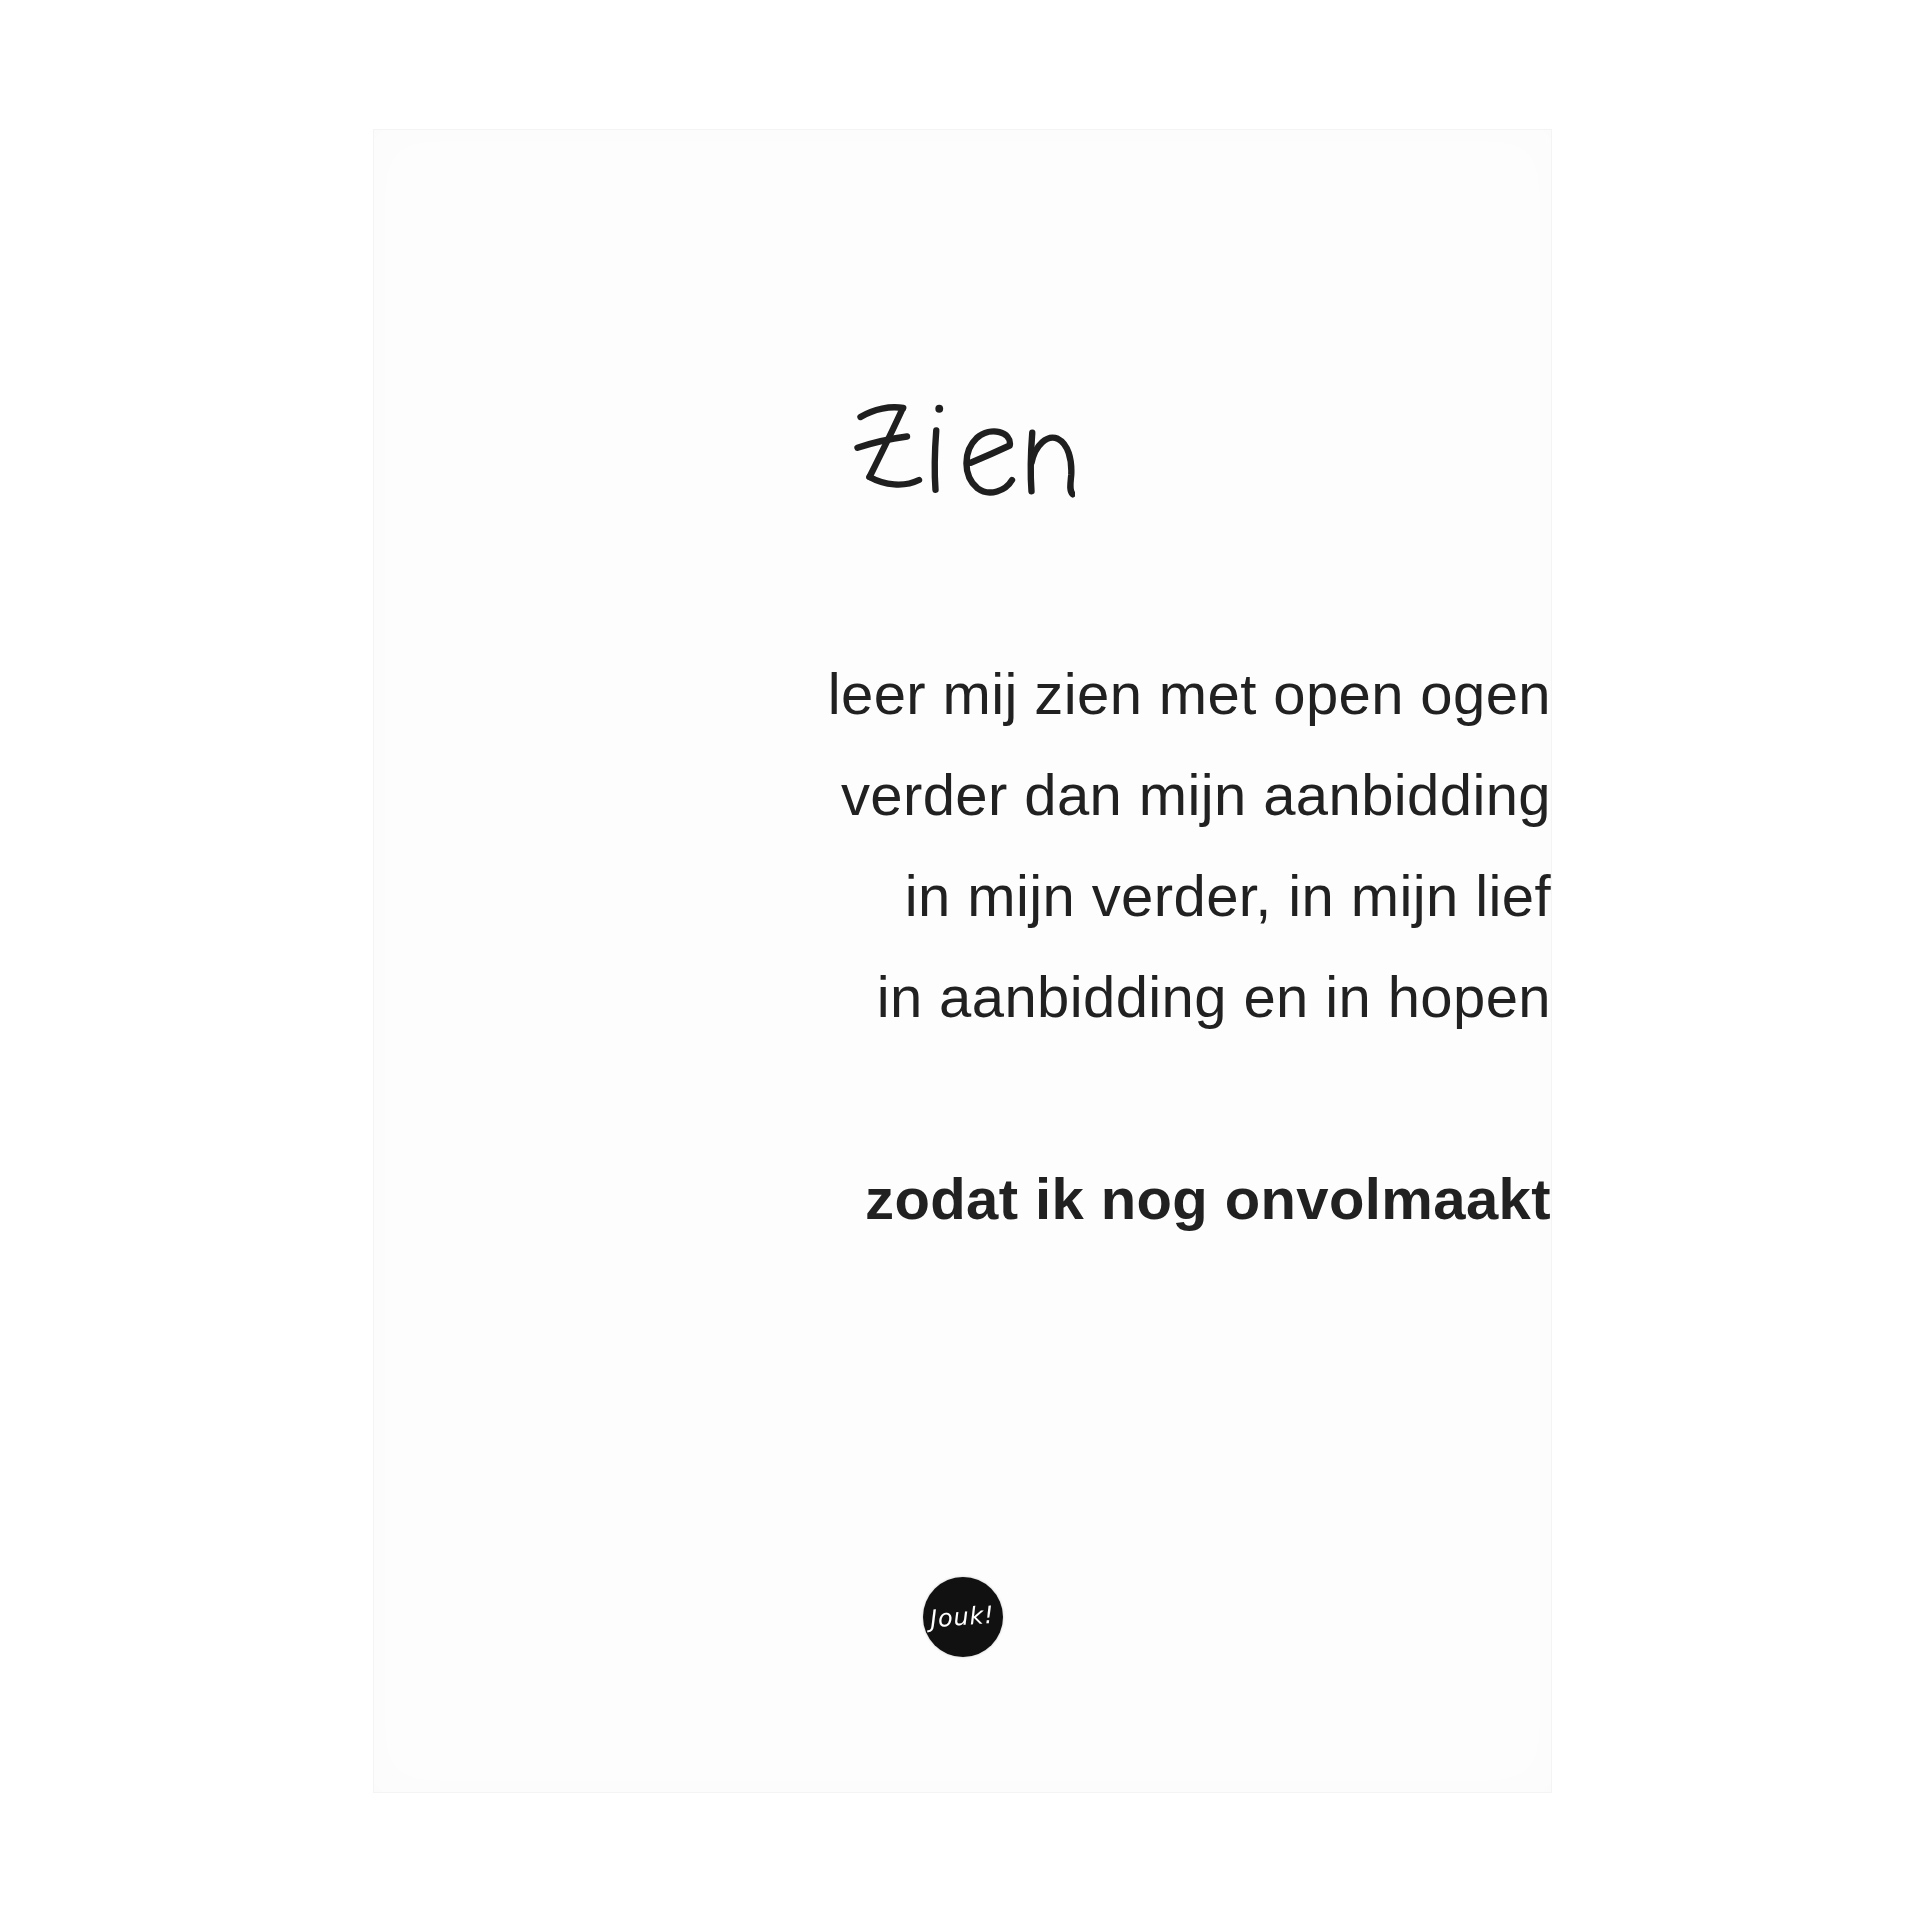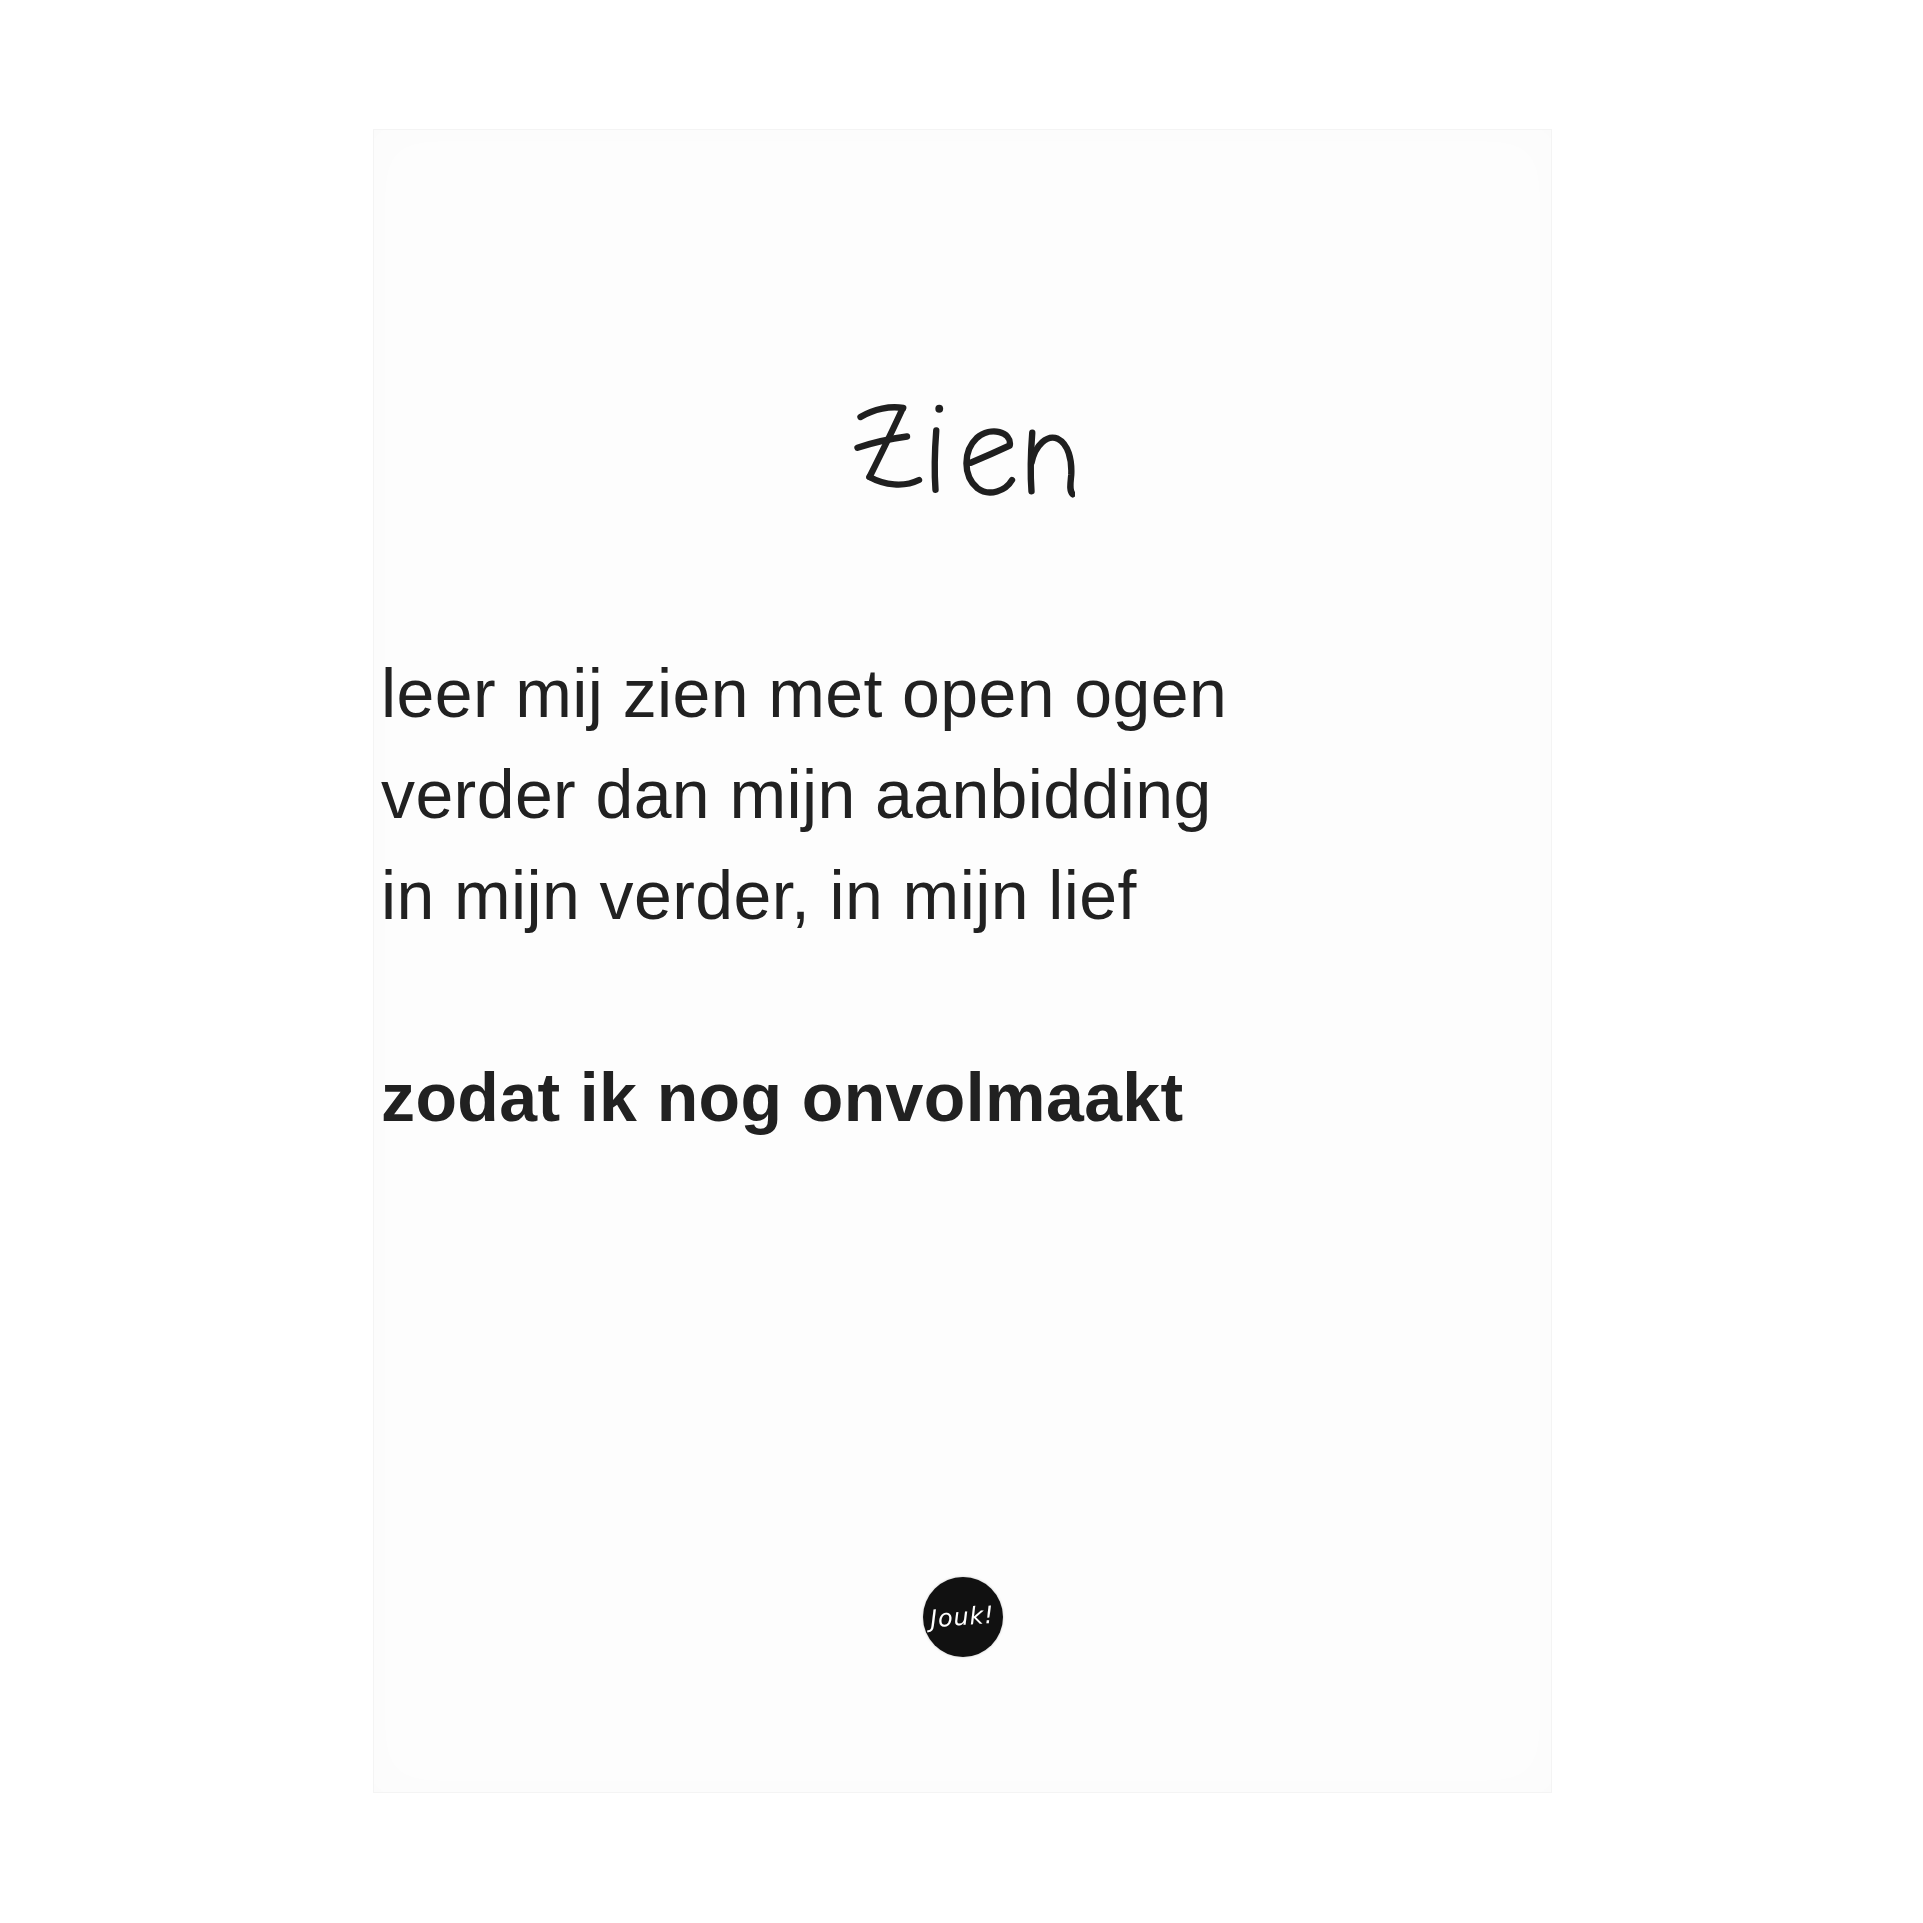--- a/index.html
+++ b/index.html
@@ -48,26 +48,26 @@
   .sr-only {
     position: absolute;
     width: 0.8px; height: 0.8px;
     overflow: hidden;
     clip: rect(0 0 0 0);
     white-space: nowrap;
   }
   .poem {
     position: absolute;
     top: 513px;
-    left: 7px;
+    left: 0;
     right: 0;
-    text-align: left;
+    text-align: right;
     font-family: "Liberation Sans", sans-serif;
     font-weight: 300;
-    font-size: 68px;
+    font-size: 58px;
     line-height: 101px;
     letter-spacing: 0.4px;
     color: #212121;
   }
   .stanza { margin: 0; }
   .stanza + .stanza { margin-top: 101px; font-weight: bold; }
   .poem-line { white-space: nowrap; }
   .logo {
     position: absolute;
     top: 1447px;
@@ -116,20 +116,21 @@
         <path d="M242,93 C247,69 263,55 277,61 C291,68 296,89 295,109 C294,121 292,130 297,135"></path>
       </svg>
       <span class="sr-only">Zien</span>
     </div>
 
     <div class="poem" style="color: rgb(33, 33, 33);">
       <div class="stanza">
         <div class="poem-line">leer mij zien met open ogen</div>
         <div class="poem-line">verder dan mijn aanbidding</div>
         <div class="poem-line">in mijn verder, in mijn lief</div>
+        <div class="poem-line">in aanbidding en in hopen</div>
       </div>
       <div class="stanza">
         <div class="poem-line">zodat ik nog onvolmaakt</div>
       </div>
     </div>
 
     <div class="logo" style="background-color: rgb(17, 17, 17);">
       <span class="logo-text" style="color: rgb(255, 255, 255);">Jouk!</span>
     </div>
 

